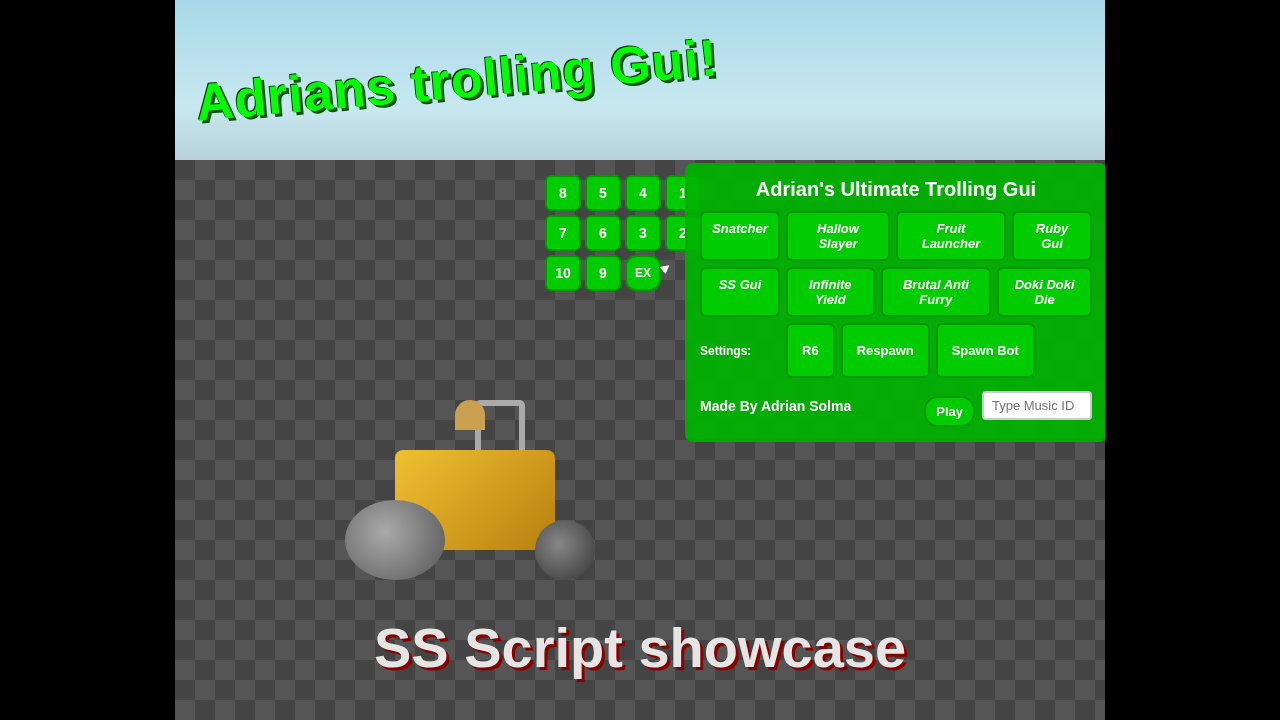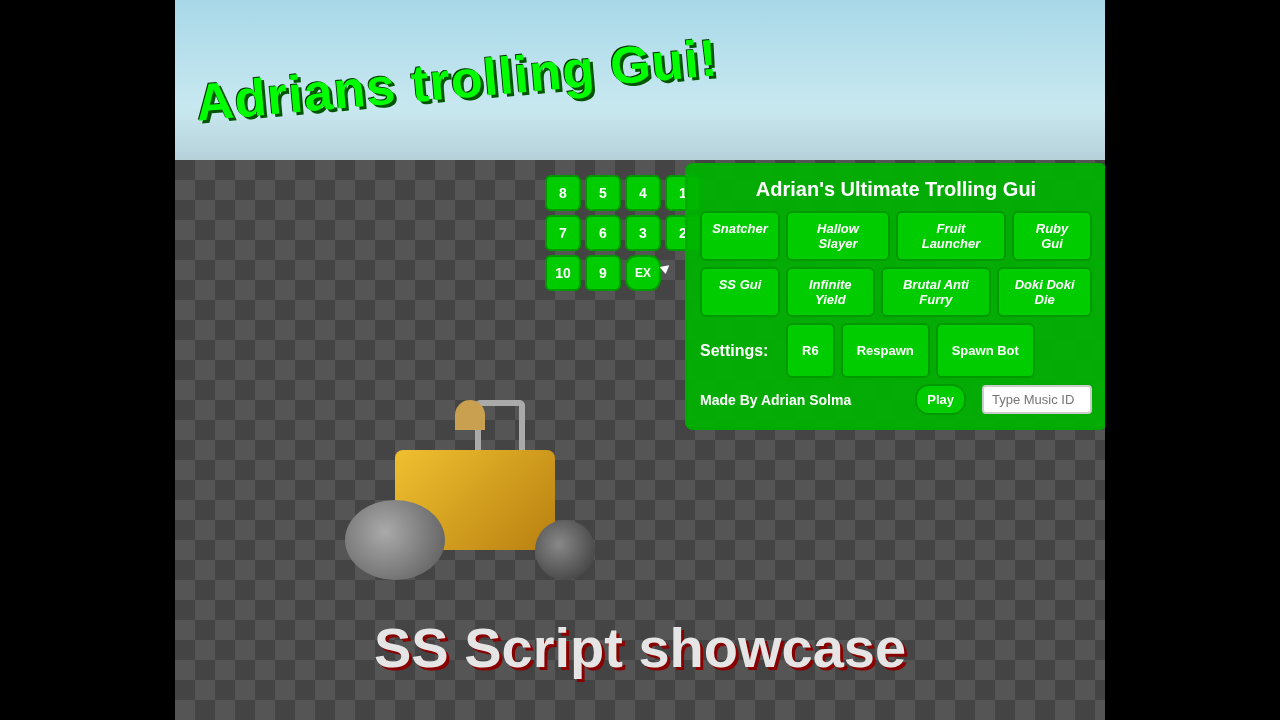--- a/index.html
+++ b/index.html
@@ -167,59 +167,60 @@
 
     .settings-row {
       display: flex;
       align-items: center;
       gap: 6px;
       margin-bottom: 6px;
     }
 
     .settings-label {
       color: white;
-      font-size: 16px;
+      font-size: 12px;
       font-weight: bold;
       min-width: 80px;
     }
 
     .settings-btn {
       background: #00cc00;
       border: 2px solid #009900;
       border-radius: 6px;
       color: white;
       font-weight: bold;
       font-size: 13px;
       padding: 18px 14px;
       cursor: pointer;
     }
 
     .footer-row {
       display: flex;
       align-items: center;
-      gap: 16px;
+      gap: 7px;
       margin-top: 4px;
     }
 
     .made-by {
       color: white;
       font-size: 14px;
       font-weight: bold;
       flex: 1;
     }
 
     .play-btn {
       background: #00cc00;
       border: 2px solid #009900;
       border-radius: 14px;
       color: white;
       font-weight: bold;
       font-size: 13px;
       padding: 6px 10px;
       cursor: pointer;
+      margin-top: 12px;
     }
 
     .music-input {
       background: white;
       border: 2px solid #ccc;
       border-radius: 4px;
       color: #aaa;
       font-size: 13px;
       padding: 5px 8px;
       width: 110px;

